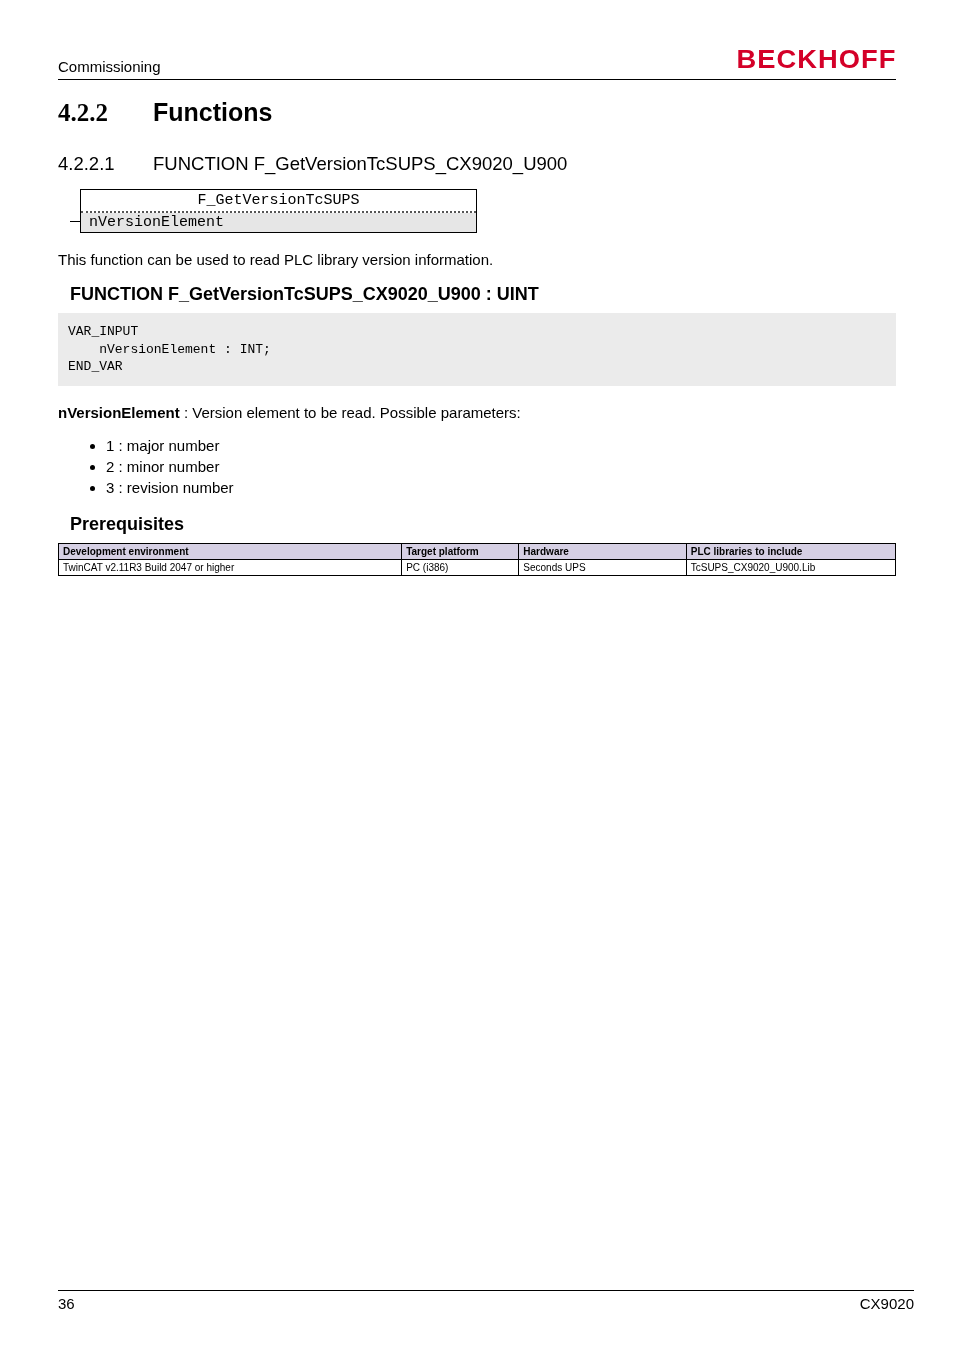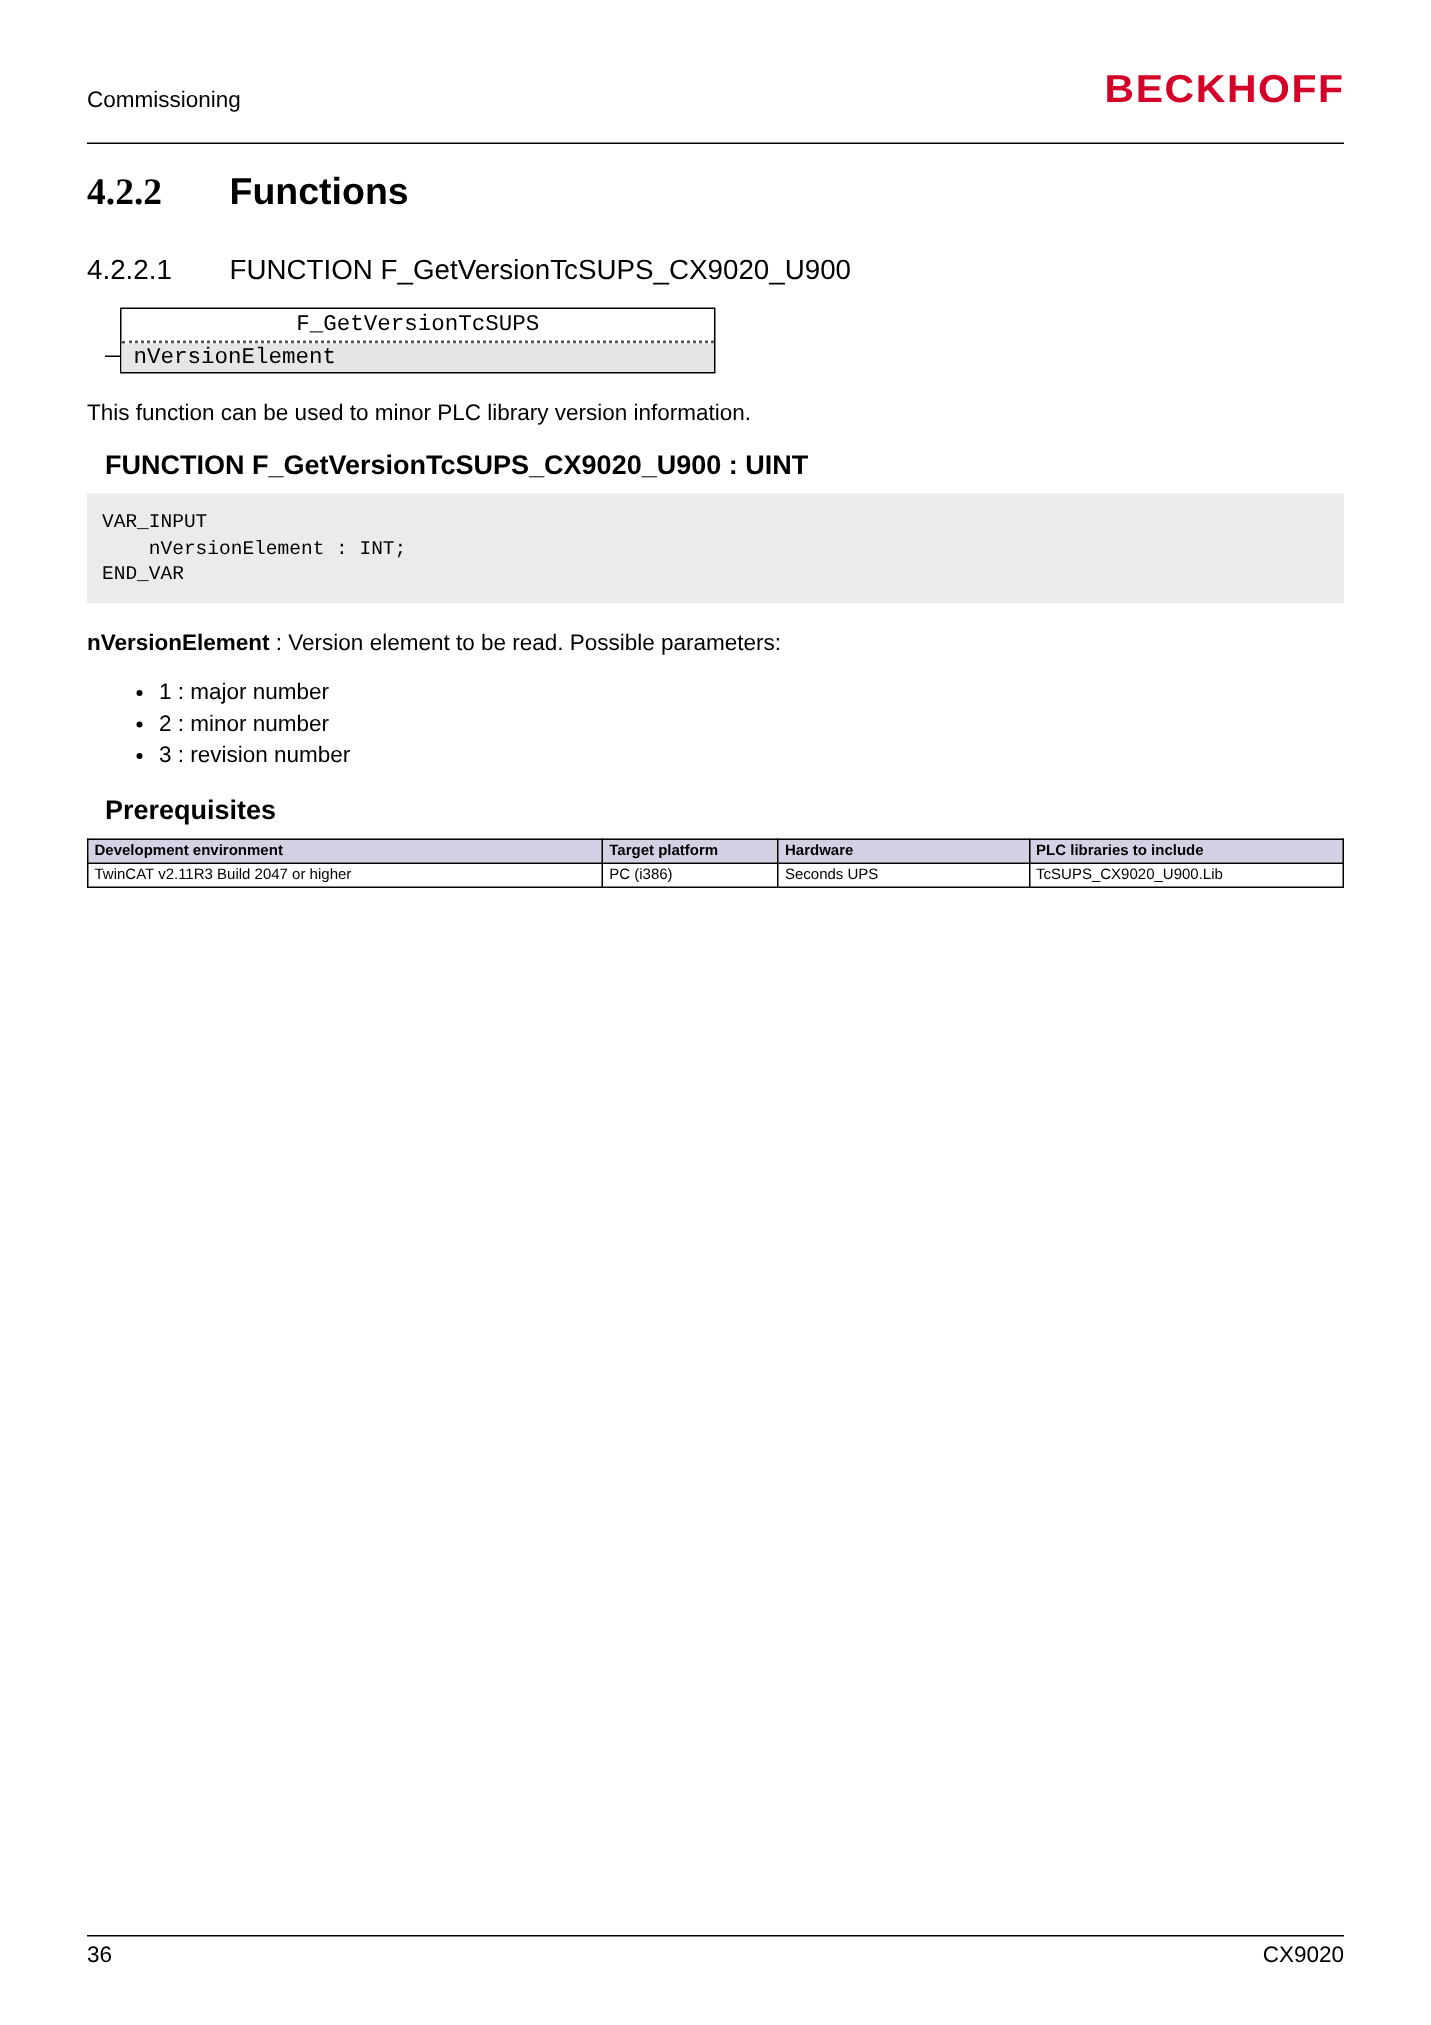--- a/index.html
+++ b/index.html
@@ -18,21 +18,21 @@
     width: 954px;
     height: 1350px;
     padding: 44px 58px 0 58px;
     position: relative;
   }
   .top-row {
     display: flex;
     justify-content: space-between;
     align-items: flex-end;
     border-bottom: 1px solid #000;
-    padding-bottom: 20px;
+    padding-bottom: 4px;
     margin-bottom: 18px;
   }
   .section-label {
     font-size: 15px;
   }
   .logo {
     font-family: Arial, Helvetica, sans-serif;
     font-weight: 900;
     font-size: 26px;
     letter-spacing: 1px;
@@ -118,21 +118,21 @@
     background: #d6d0e4;
     font-weight: bold;
   }
   .col-env { width: 41%; }
   .col-plat { width: 14%; }
   .col-hw  { width: 20%; }
   .col-lib { width: 25%; }
   .footer {
     position: absolute;
     left: 58px;
-    right: 58px;
+    right: 40px;
     bottom: 38px;
     border-top: 1px solid #000;
     padding-top: 4px;
     display: flex;
     justify-content: space-between;
     font-size: 15px;
   }
   .footer .center {
     position: absolute;
     left: 0; right: 0;
@@ -158,21 +158,21 @@
   </h3>
 
   <div class="fb-box">
     <div class="fb-title">F_GetVersionTcSUPS</div>
     <div class="fb-row">
       <span class="fb-tick"></span>
       <span>nVersionElement</span>
     </div>
   </div>
 
-  <p class="body">This function can be used to minor PLC library version information.</p>
+  <p class="body">This function can be used to read PLC library version information.</p>
 
   <h3 class="subhead">FUNCTION F_GetVersionTcSUPS_CX9020_U900 : UINT</h3>
 
   <pre class="codeblock">VAR_INPUT
     nVersionElement : INT;
 END_VAR</pre>
 
   <p class="body">
     <strong>nVersionElement</strong><span> : Version element to be read. Possible parameters:</span>
   </p>

